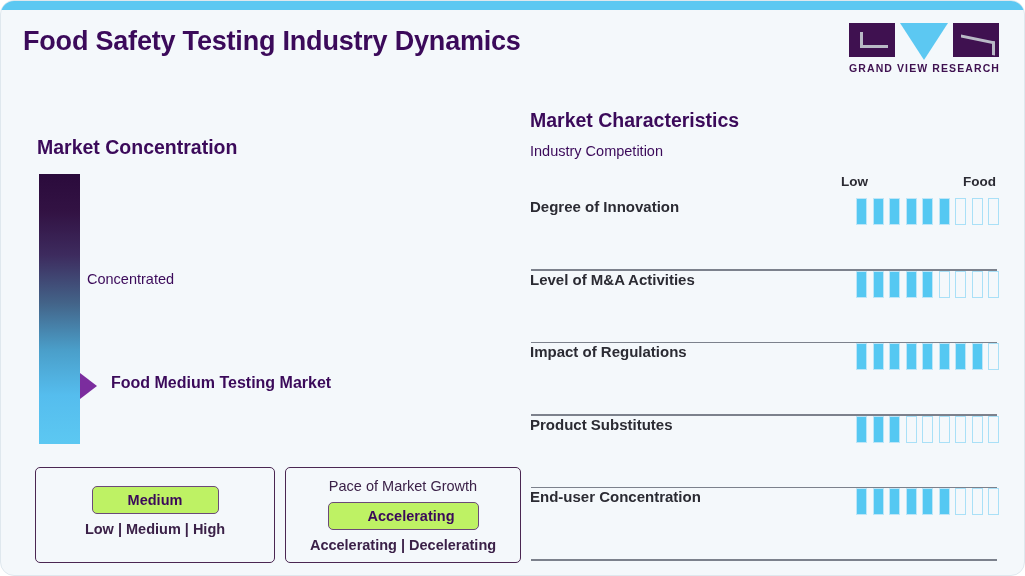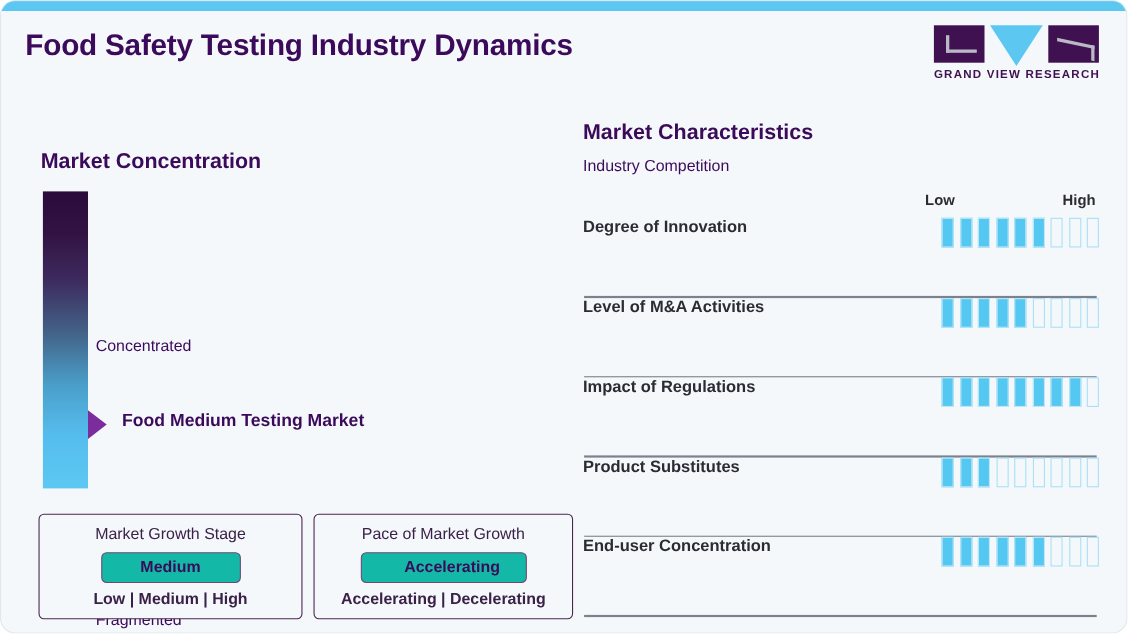--- a/index.html
+++ b/index.html
@@ -136,21 +136,20 @@
        #436489 48%,
        #4a9ec9 65%,
        #55bdee 82%,
        #5cc8f2 100%);
   }
   .scale-label {
     position: absolute;
     font-size: 14.5px;
     color: #3b0a5a;
     white-space: nowrap;
-    margin-top: 36px;
   }
   .scale-label.top { left: 86px; top: 174px; }
   .scale-label.bottom { left: 86px; top: 423px; }
 
   .marker {
     position: absolute;
     left: 79px;
     top: 276px;
   }
   .marker-arrow {
@@ -189,21 +188,21 @@
   .card.growth-pace { width: 236px; }
   .card-title {
     font-size: 14.5px;
     color: #3b2148;
     white-space: nowrap;
   }
   .card-value-box {
     margin: 8px auto 7px auto;
     border: 1.2px solid #6b4a78;
     border-radius: 5px;
-    background: #14b8a6;
+    background: #bef264;
     padding: 5px 0;
     width: 125px;
   }
   .card.growth-pace .card-value-box { width: 133px; padding-left: 16px; }
   .card-value {
     font-size: 14.5px;
     font-weight: bold;
     color: #3b0a5a;
     white-space: nowrap;
   }
@@ -318,21 +317,20 @@
     <div class="scale-label top">Concentrated</div>
     <div class="scale-label bottom">Fragmented</div>
 
     <div class="marker">
       <div class="marker-arrow"></div>
     </div>
     <div class="marker-label">Food Medium Testing Market</div>
 
     <div class="cards">
       <div class="card growth-stage">
-        <div class="card-title">Market Growth Stage</div>
         <div class="card-value-box">
           <div class="card-value">Medium</div>
         </div>
         <div class="card-options">Low | Medium | High</div>
       </div>
 
       <div class="card growth-pace">
         <div class="card-title">Pace of Market Growth</div>
         <div class="card-value-box">
           <div class="card-value">Accelerating</div>
@@ -341,21 +339,21 @@
       </div>
     </div>
   </div>
 
   <div class="panel-right">
     <div class="section-title right-title">Market Characteristics</div>
     <div class="right-subtitle">Industry Competition</div>
 
     <div class="axis-labels">
       <span>Low</span>
-      <span>High</span>
+      <span>Food</span>
     </div>
 
     <div class="rows" id="characteristic-rows">
         <div class="char-row">
           <div class="row-inner">
             <div class="row-label">Degree of Innovation</div>
             <div class="rating">
               <div class="tick filled"></div>
               <div class="tick filled"></div>
               <div class="tick filled"></div>

